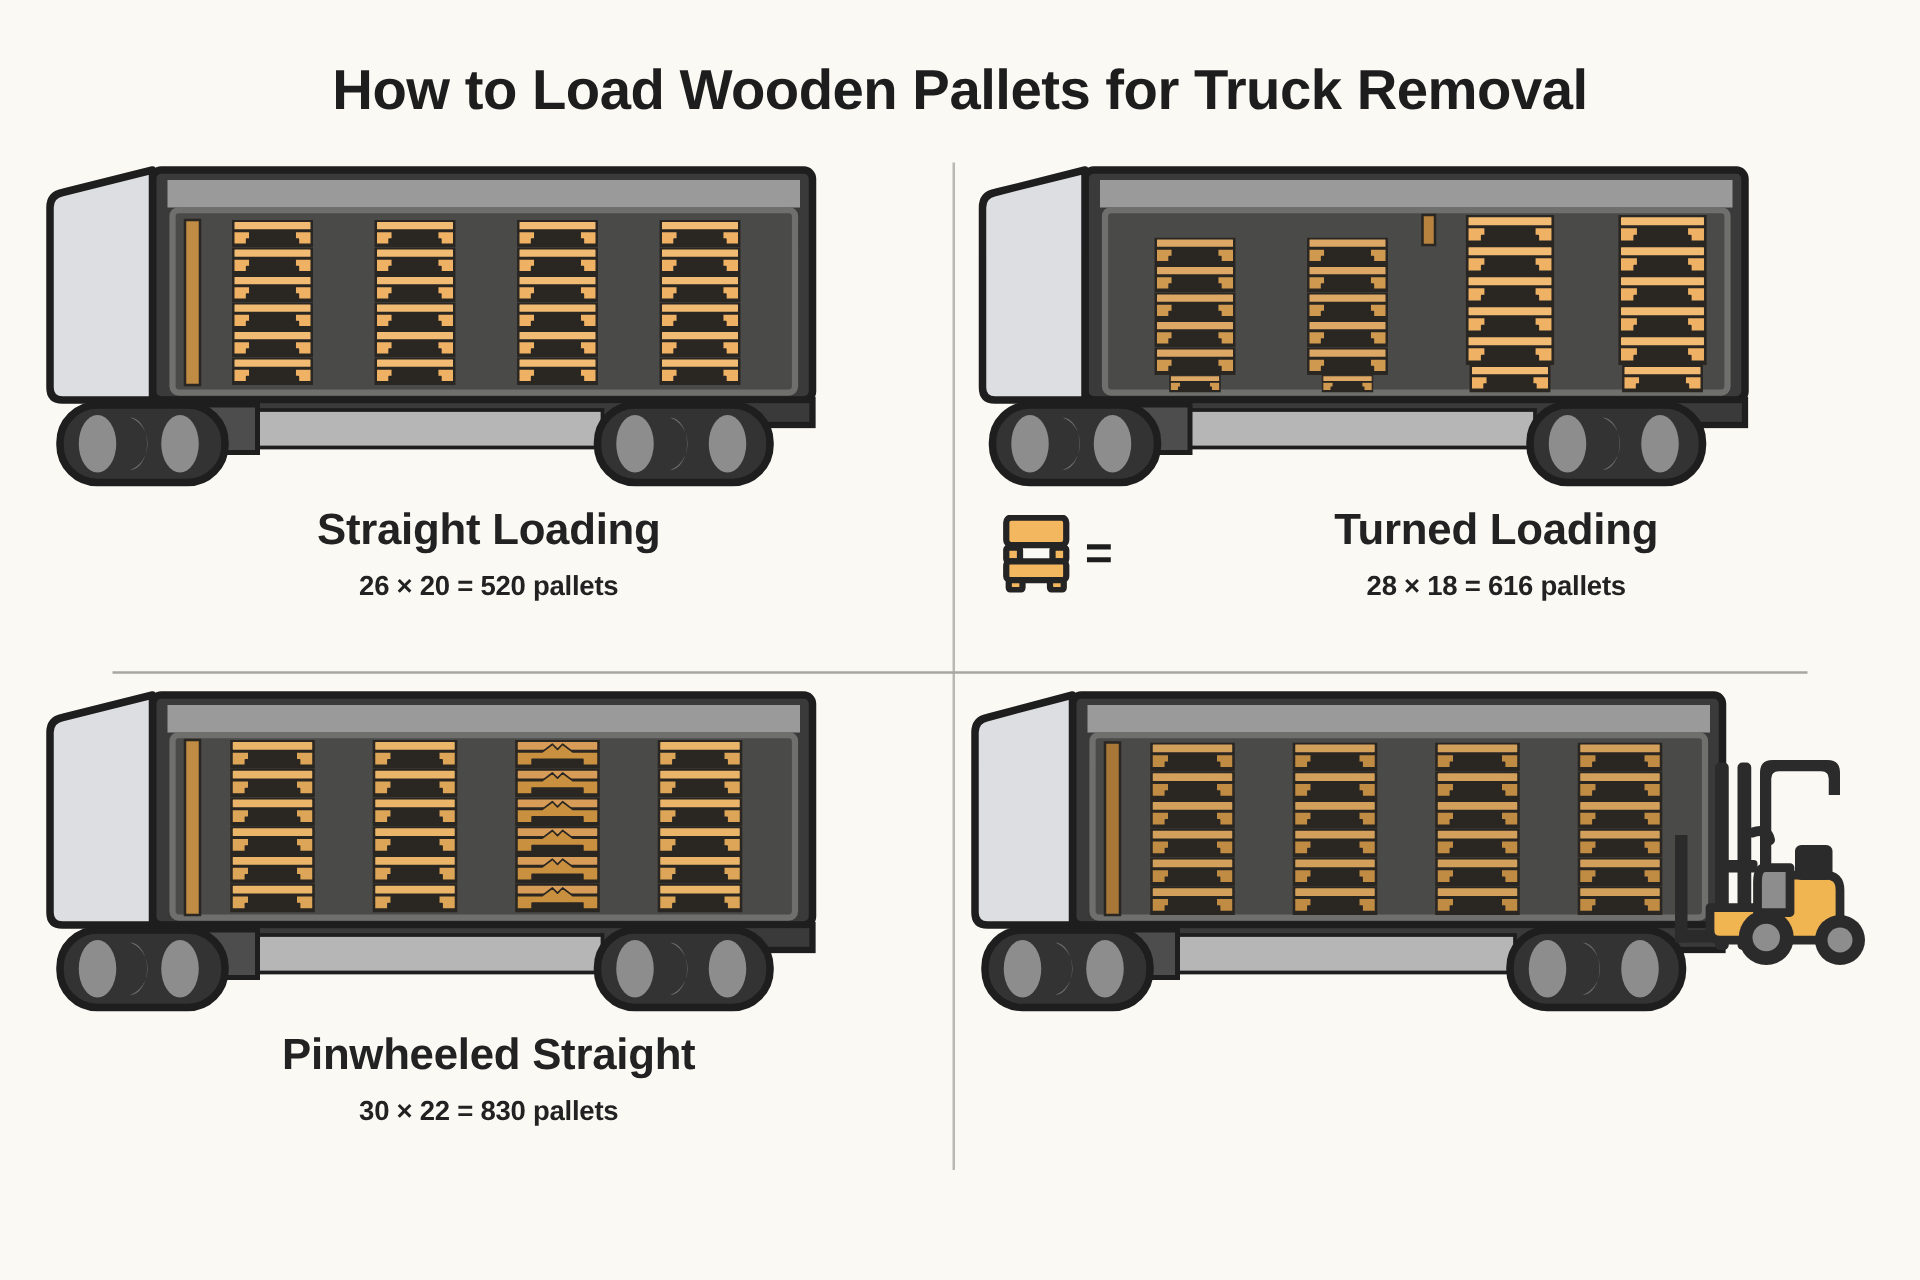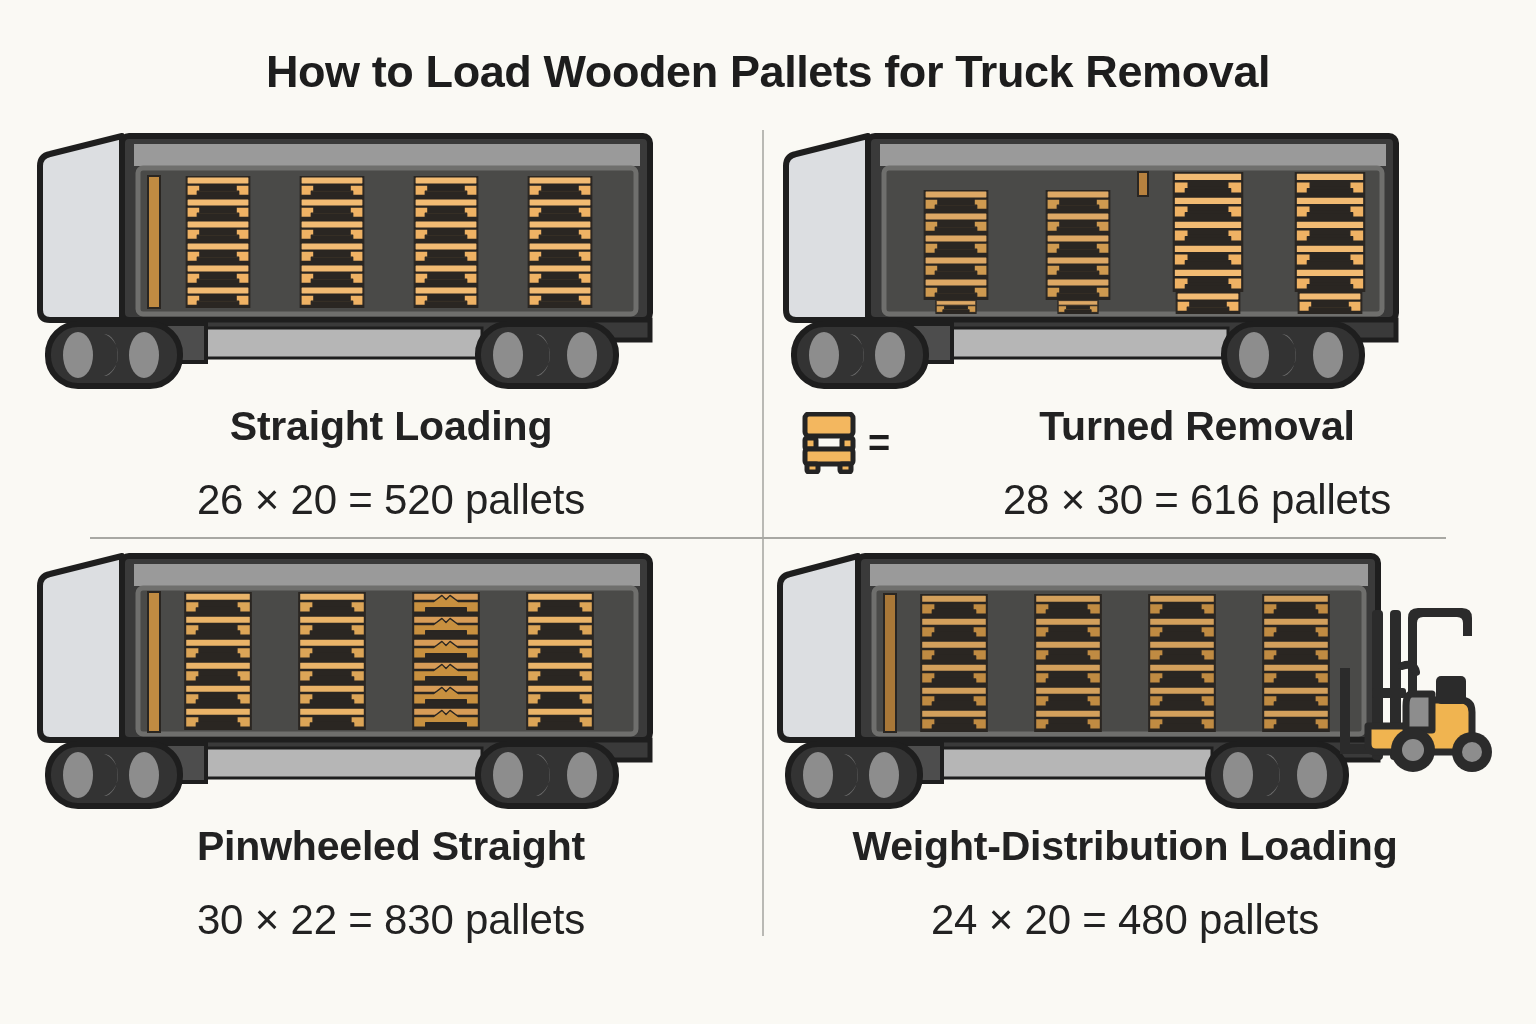--- a/index.html
+++ b/index.html
@@ -67,31 +67,31 @@
   }
 
   .caption {
     position: absolute;
     left: 0;
     width: 730px;
     text-align: center;
     color: #222222;
   }
   .caption .label {
-    font-size: 41px;
+    font-size: 35px;
     font-weight: 700;
     letter-spacing: -0.2px;
     line-height: 1;
   }
   .caption .count {
-    font-size: 42px;
-    font-weight: 400;
+    font-size: 22px;
+    font-weight: 700;
     letter-spacing: -0.2px;
     line-height: 1;
-    margin-top: 32px;
+    margin-top: 17px;
   }
   #cap-tl { top: 278px; }
   #cap-tr { top: 278px; }
   #cap-bl { top: 278px; }
   #cap-br { top: 278px; }
 
   
   #legend {
     position: absolute;
     left: 30px;
@@ -306,22 +306,22 @@
           <rect x="40" y="26" width="11" height="11" rx="2" fill="#f3b75f" stroke="#242424" stroke-width="5"></rect>
           <rect x="3" y="37" width="48" height="15" rx="3" fill="#f3b75f" stroke="#242424" stroke-width="5"></rect>
           <rect x="5" y="52" width="11" height="8" rx="2" fill="#f3b75f" stroke="#242424" stroke-width="5"></rect>
           <rect x="38" y="52" width="11" height="8" rx="2" fill="#f3b75f" stroke="#242424" stroke-width="5"></rect>
         </svg>
       </span>
       <span class="eq">=</span>
     </div>
 
     <div class="caption" id="cap-tr" style="left:120px;width:610px;">
-      <div class="label">Turned Removal</div>
-      <div class="count">28 × 30 = 616 pallets</div>
+      <div class="label">Turned Loading</div>
+      <div class="count">28 × 18 = 616 pallets</div>
     </div>
   </div>
 
   <div class="quad" id="quad-bl">
     <div class="truck-wrap">
       <svg width="730" height="272" viewBox="0 0 730 272">
         <defs>
           <symbol id="pl-l3" viewBox="0 0 100 34">
             <rect x="0" y="0" width="100" height="34" fill="#2a2622"></rect>
             <rect x="2" y="1.5" width="96" height="11" rx="1.5" fill="#eab469" stroke="#2a2622" stroke-width="2"></rect>
@@ -495,19 +495,15 @@
 
           <path d="M630 118 q12-4 14 6" fill="none" stroke="#2b2b2b" stroke-width="8" stroke-linecap="round"></path>
 
           <circle cx="641" cy="202" r="22" fill="#2b2b2b"></circle>
           <circle cx="641" cy="202" r="11" fill="#8d8d8d"></circle>
           <circle cx="700" cy="204" r="20" fill="#2b2b2b"></circle>
           <circle cx="700" cy="204" r="10" fill="#8d8d8d"></circle>
         </g>
       </svg>
     </div>
-    <div class="caption" id="cap-br" style="left:-12px;">
-      <div class="label">Weight-Distribution Loading</div>
-      <div class="count">24 × 20 = 480 pallets</div>
-    </div>
   </div>
 
 </div>
 
 </body></html>

